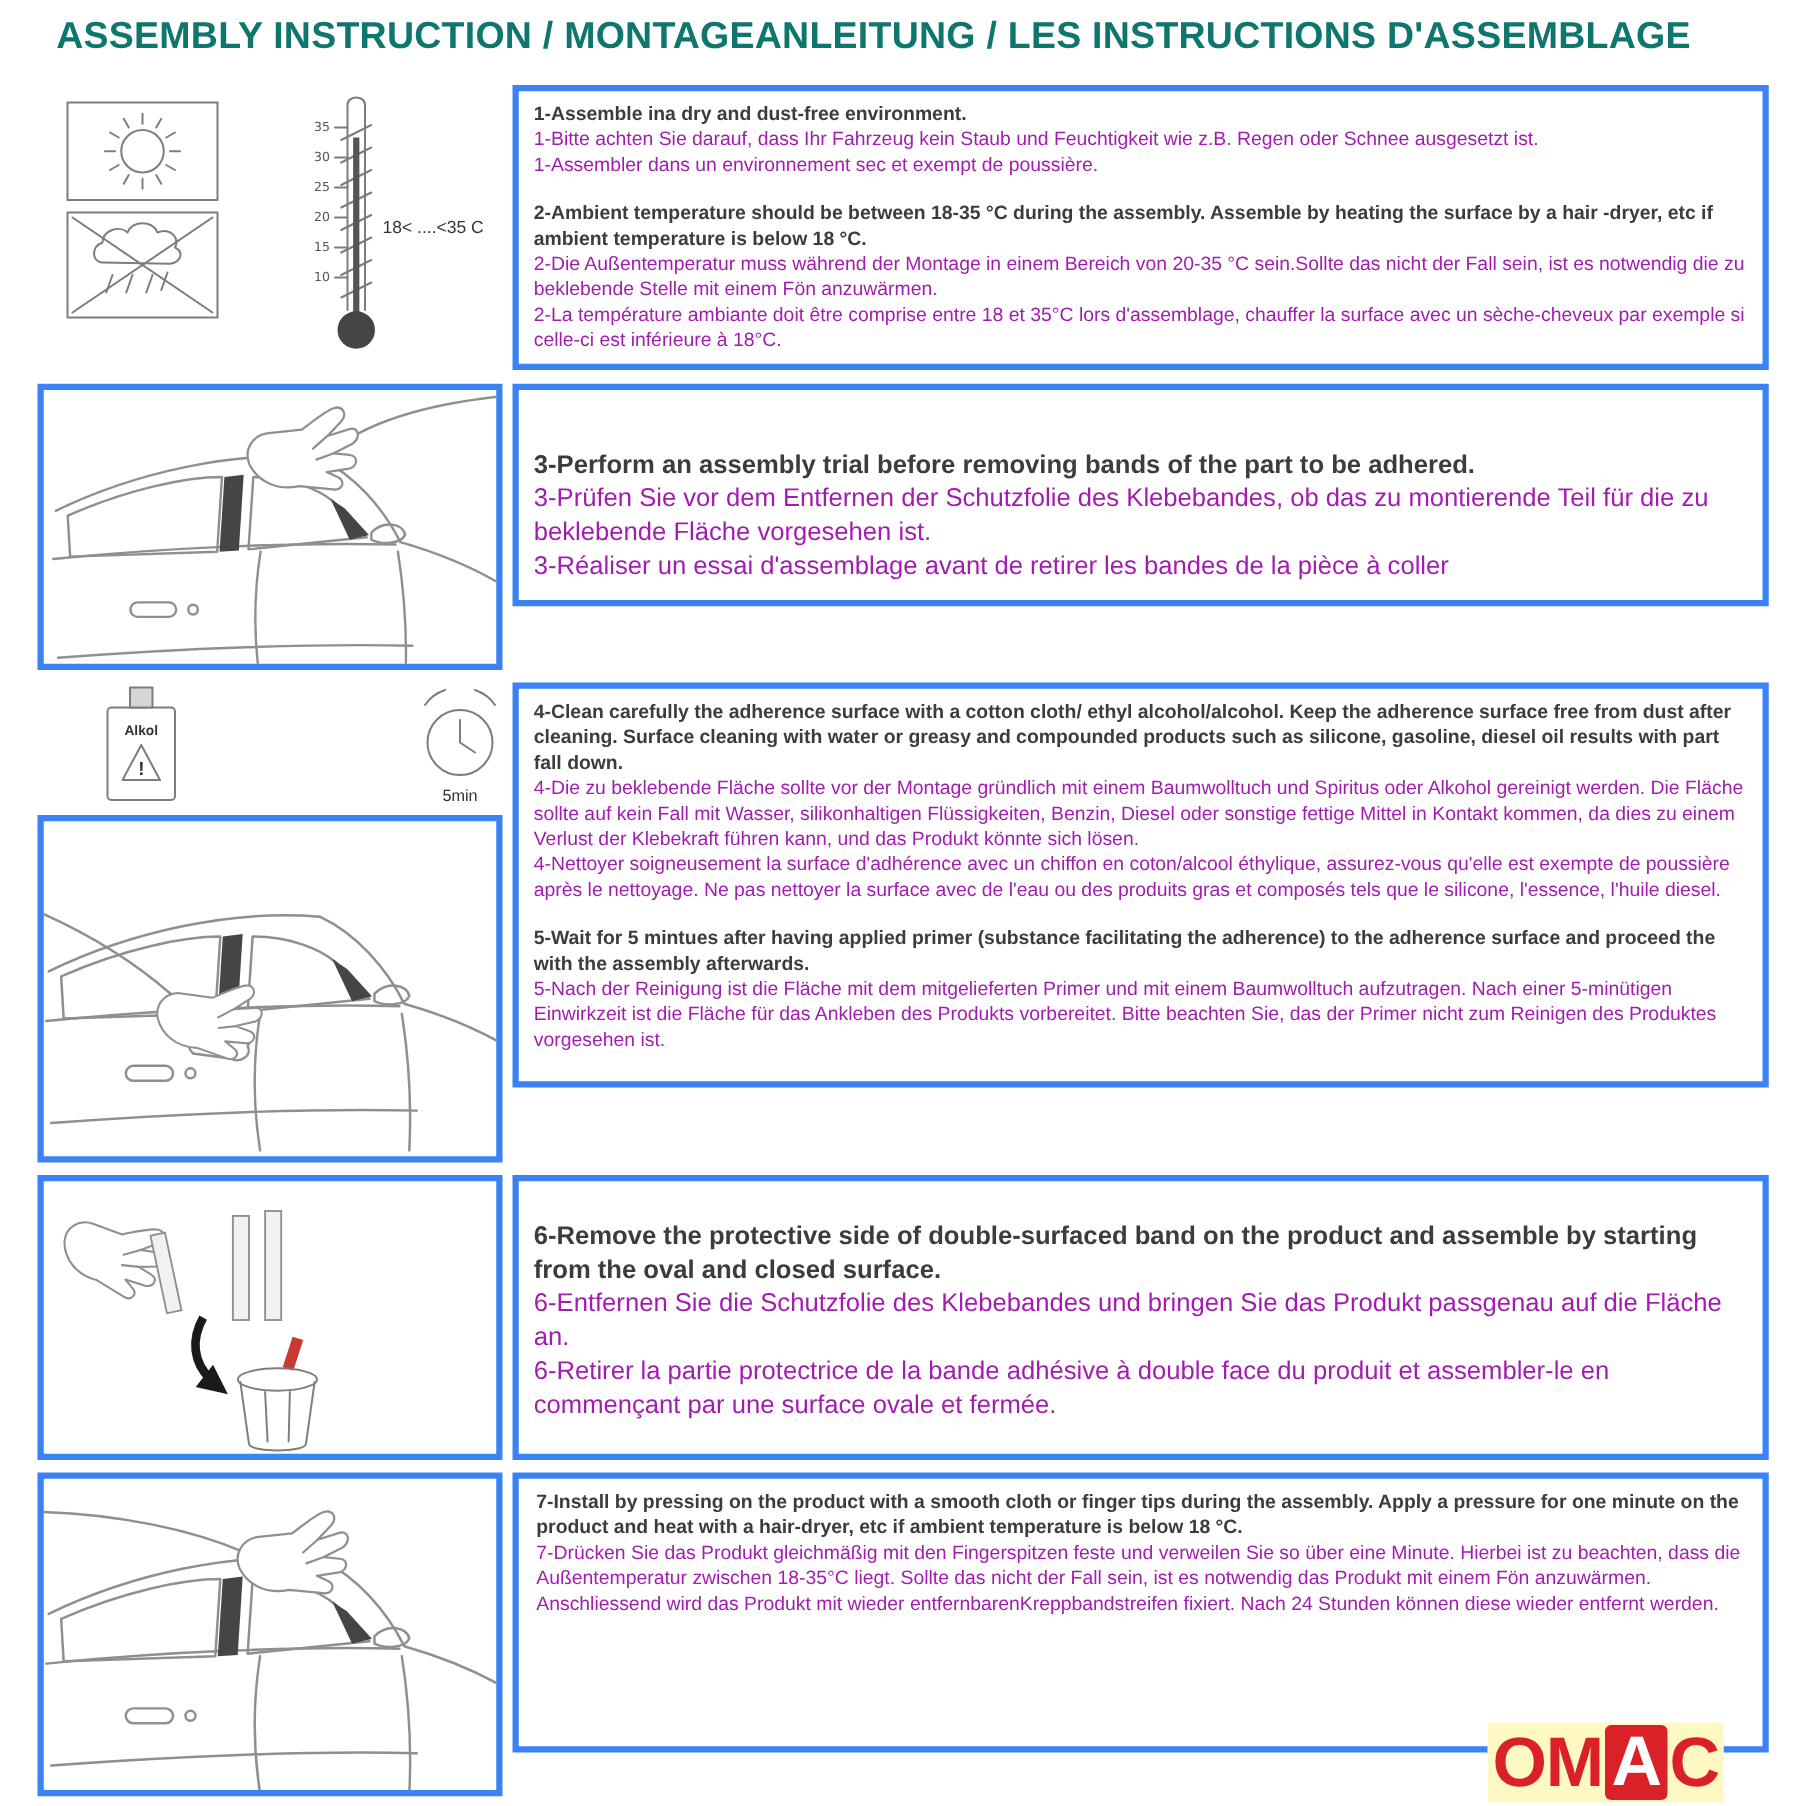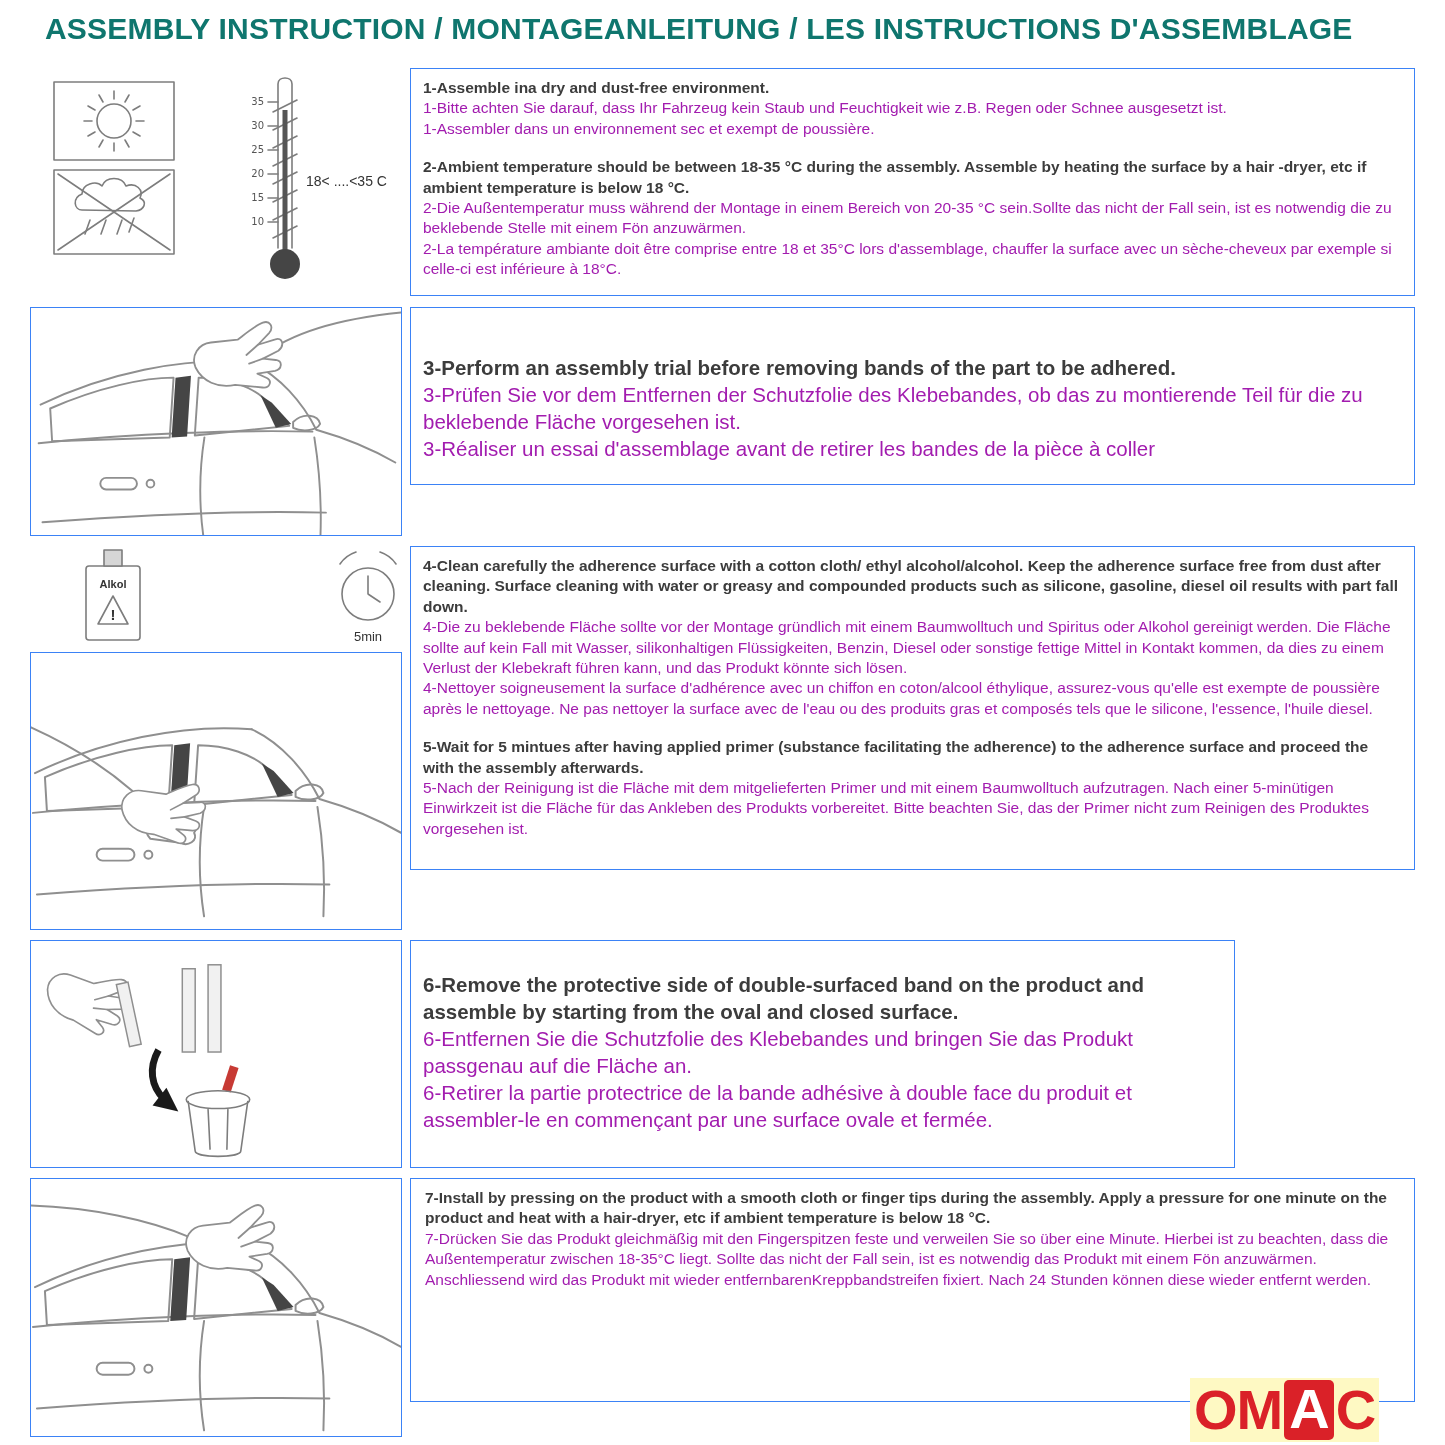--- a/index.html
+++ b/index.html
@@ -4,21 +4,21 @@
 <style>
   * { margin:0; padding:0; box-sizing:border-box; }
   html,body { width:1445px; height:1445px; background:#fff; }
   body { font-family:"Liberation Sans", sans-serif; position:relative; }
   .page { position:absolute; inset:0; background:#fff; }
 
   .title { position:absolute; left:45px; top:12px; font-size:30px; font-weight:bold;
            color:#0f766e; letter-spacing:.2px; white-space:nowrap; }
 
   .abs { position:absolute; }
-  .box { border:1px solid #3b82f6; background:#fff; overflow:hidden; }
+  .box { border:5px solid #3b82f6; background:#fff; overflow:hidden; }
   .art { background:#fff; }
 
   .txt { padding:9px 14px 0 12px; }
   .txt p { margin:0; }
   p.b { font-weight:bold; color:#3c3c3c; }
   p.r { color:#a21caf; }
   .f15 p { font-size:15.5px; line-height:20.4px; }
   .f20 p { font-size:20.5px; line-height:27px; }
   .pt46 { padding-top:46px; }
   .pt30 { padding-top:30px; }
@@ -201,21 +201,21 @@
       </g>
       <rect x="196" y="126" width="9" height="26" transform="rotate(18 200 139)" fill="#c73a34"></rect>
       <g class="sk1">
         <ellipse cx="188" cy="160" rx="32" ry="9"></ellipse>
         <path d="M158,162 L165,212 C166,219 210,219 211,212 L218,162"></path>
         <path d="M178,170 L180,210 M198,170 L197,210"></path>
       </g>
     </svg>
   </div>
 
-  <div class="abs box txt f20 pt30" style="left:410px; top:940px; width:825px; height:228px;">
+  <div class="abs box txt f20 pt30" style="left:410px; top:940px; width:1005px; height:228px;">
     <p class="b">6-Remove the protective side of double-surfaced band on the product and assemble by starting from the oval and closed surface.</p>
     <p class="r">6-Entfernen Sie die Schutzfolie des Klebebandes und bringen Sie das Produkt passgenau auf die Fläche an.</p>
     <p class="r">6-Retirer la partie protectrice de la bande adhésive à double face du produit et assembler-le en commençant par une surface ovale et fermée.</p>
   </div>
 
   <div class="abs box art" style="left:30px; top:1178px; width:372px; height:259px;">
     <svg viewBox="0 0 372 257" width="370" height="257">
       <use href="#car-art" x="0" y="-4" width="372" height="260"></use>
       <path class="sk" d="M0,26 C60,28 118,40 160,58"></path>
       <g transform="translate(140,26) rotate(-6)">

